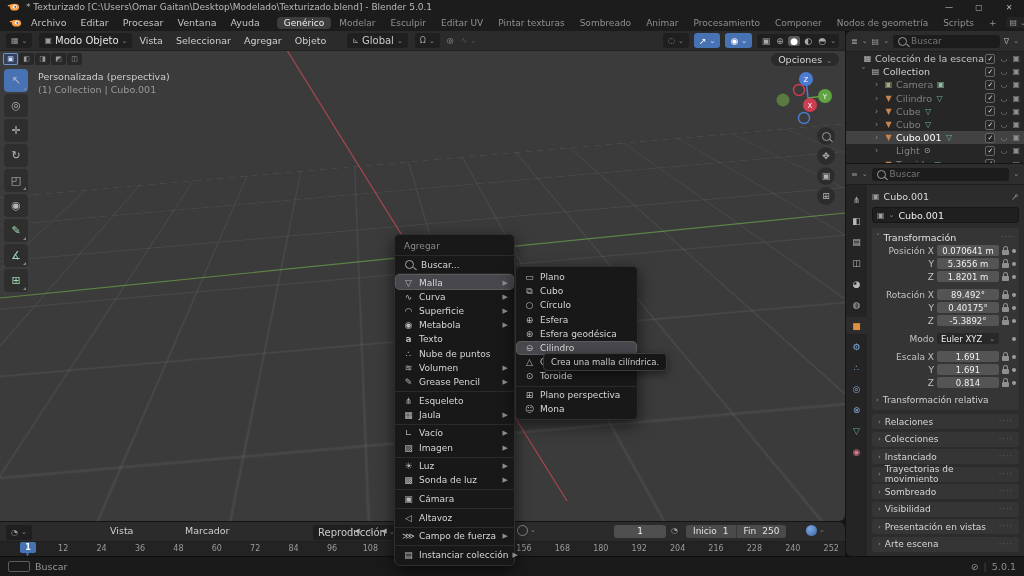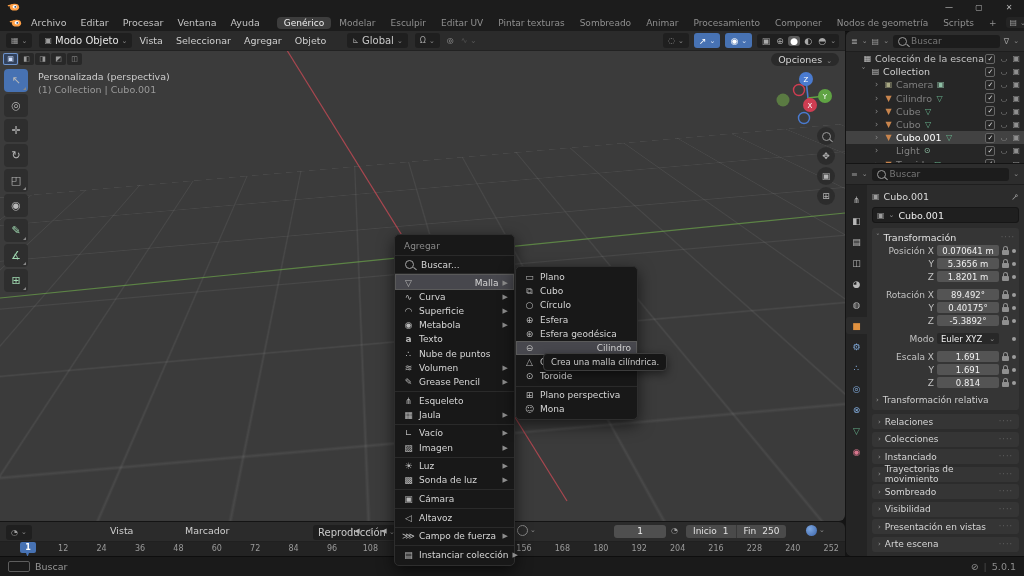--- a/index.html
+++ b/index.html
@@ -56,21 +56,21 @@
   
   .isearch{position:relative;width:7px;height:7px;border:1.2px solid #9a9a9a;border-radius:50%;flex:none;}
   .isearch::after{content:"";position:absolute;width:4px;height:1.3px;background:#9a9a9a;right:-3.5px;bottom:-1.5px;transform:rotate(40deg);}
   
   .popup{position:absolute;background:#181818;border:1px solid #2e2e2e;border-radius:5px;box-shadow:0 5px 16px rgba(0,0,0,.6);padding:3px 0;z-index:40;}
   #add-menu{left:394px;top:234px;width:119px;}
   #mesh-menu{left:515px;top:266px;width:121px;z-index:41;}
   .popup-title{color:#8a8a8a;font-size:9px;padding:3px 9px 4px;border-bottom:1px solid #2a2a2a;margin-bottom:2px;}
   .mi{display:flex;align-items:center;gap:4px;padding:1.6px 6px 1.6px 7px;font-size:9px;color:#d6d6d6;white-space:nowrap;}
   .mi[data-sep="1"]{border-top:1px solid #2a2a2a;margin-top:2px;padding-top:3px;}
-  .mi[data-state="hl"]{background:#47474d;box-shadow:inset 0 0 0 1px #5a5a5a;border-radius:0;text-align:right;}
+  .mi[data-state="hl"]{background:#47474d;box-shadow:inset 0 0 0 1px #5a5a5a;border-radius:5px;}
   .mi .lbl{flex:1;}
   .mi .arr{color:#8d8d8d;font-size:7px;}
   .ico{display:inline-flex;align-items:center;justify-content:center;width:13px;height:11px;color:#b9b9b9;font-size:9px;flex:none;}
   #tooltip{position:absolute;left:543px;top:353px;z-index:50;background:#161616;border:1px solid #3c3c3c;border-radius:4px;padding:3px 7px;color:#c9c9c9;font-size:8.5px;white-space:nowrap;box-shadow:0 3px 10px rgba(0,0,0,.5);}
   
   [data-icon="search"]{width:7px;height:7px;border:1.1px solid #a5a5a5;border-radius:50%;position:relative;margin:0 3px;}
   [data-icon="search"]::after{content:"";position:absolute;width:3.5px;height:1.2px;background:#a5a5a5;right:-3px;bottom:-1px;transform:rotate(40deg);}
   [data-icon="mesh"]::before{content:"▽";}
   [data-icon="curve"]::before{content:"∿";}
   [data-icon="surface"]::before{content:"◠";}
@@ -197,20 +197,21 @@
 
 <div id="app">
 
   <div id="titlebar">
     <svg class="blender-logo" viewBox="0 0 13 10">
       <ellipse cx="7.5" cy="5.2" rx="4.6" ry="3.4" fill="#ff9f45"></ellipse>
       <ellipse cx="7.8" cy="4.8" rx="2.2" ry="1.7" fill="#fff"></ellipse>
       <ellipse cx="8.3" cy="4.9" rx="1" ry="0.8" fill="#2a4a7a"></ellipse>
       <path d="M0.5 3.2 L5 2.2 L5.5 4 L1.5 4.6 Z" fill="#ff9f45"></path>
     </svg>
+    <span class="title">* Texturizado [C:\Users\Omar Gaitan\Desktop\Modelado\Texturizado.blend] - Blender 5.0.1</span>
     <div class="winbtns">
       <span class="winbtn">—</span>
       <span class="winbtn">▢</span>
       <span class="winbtn">✕</span>
     </div>
   </div>
 
   <div id="menubar">
     <svg class="blender-logo" viewBox="0 0 13 10" style="margin-left:9px;">
       <ellipse cx="7.5" cy="5.2" rx="4.6" ry="3.4" fill="#ff9f45"></ellipse>

